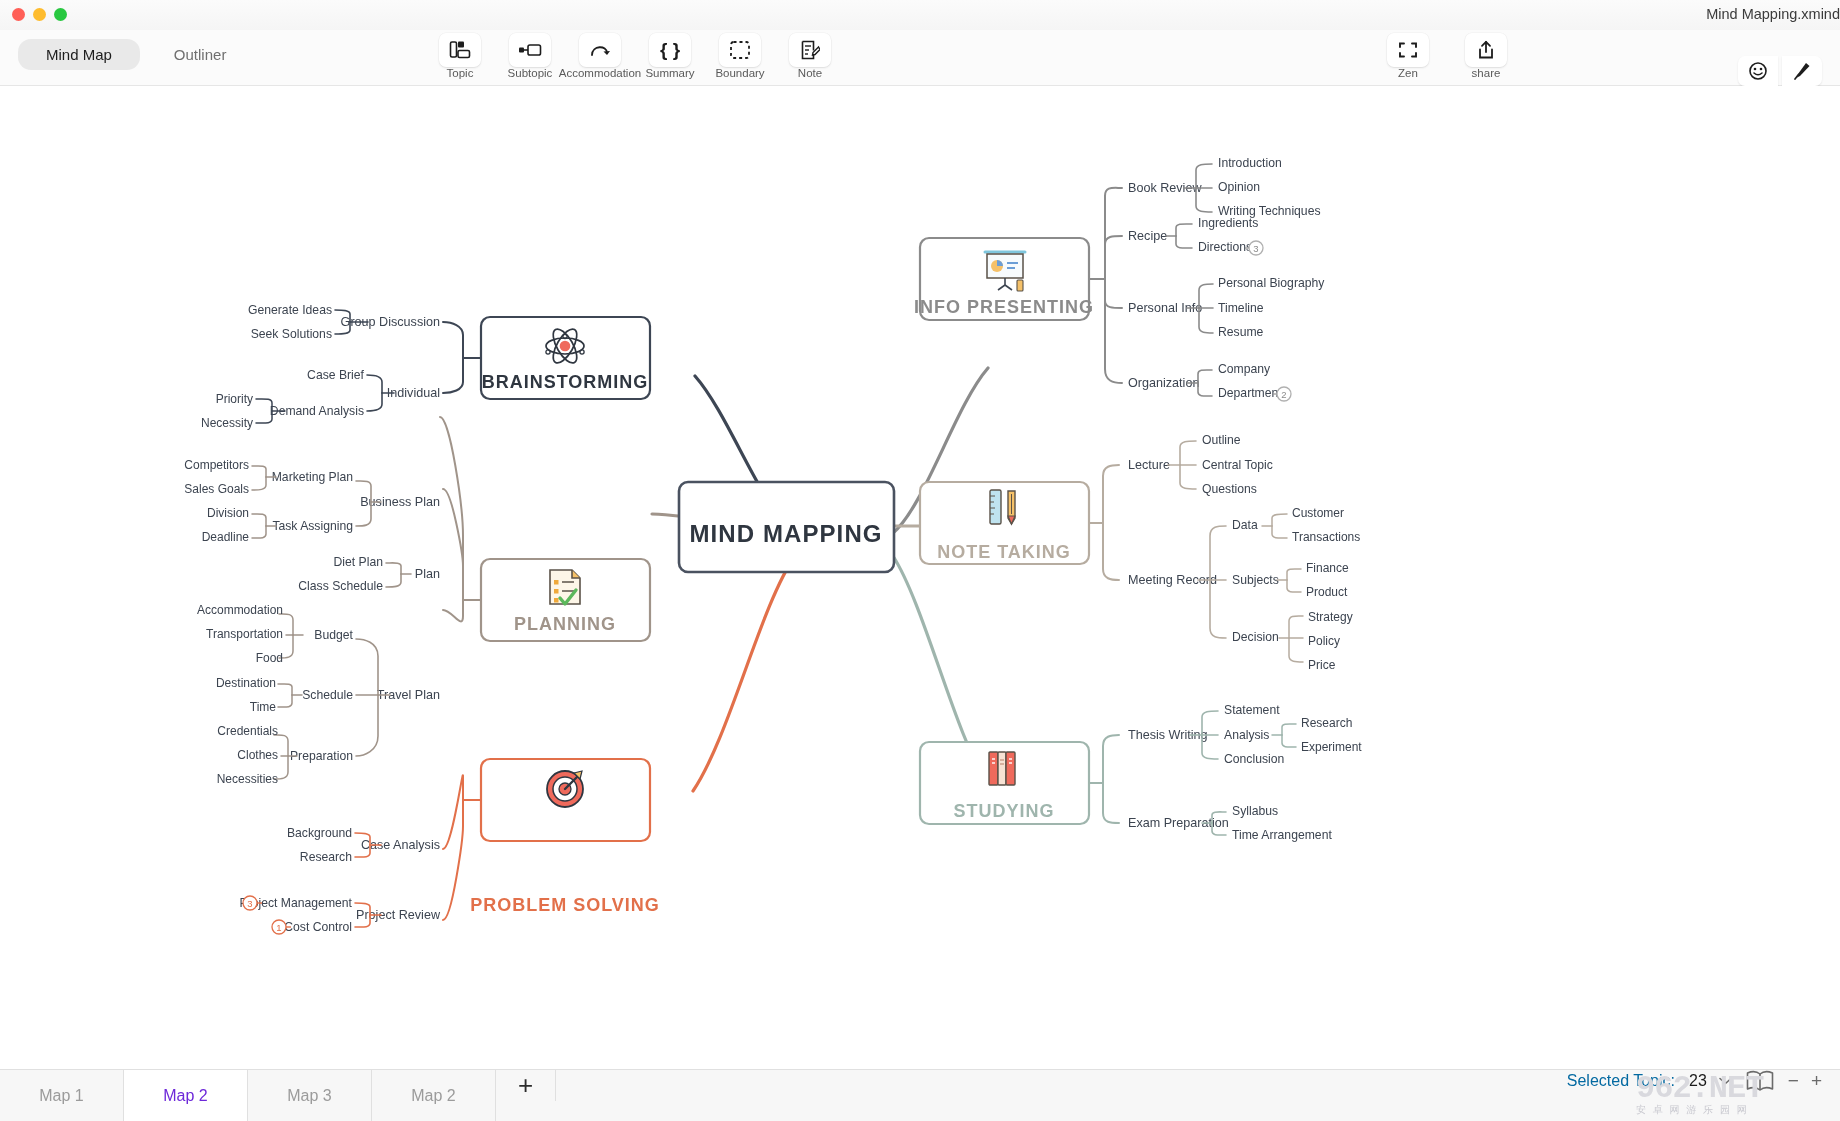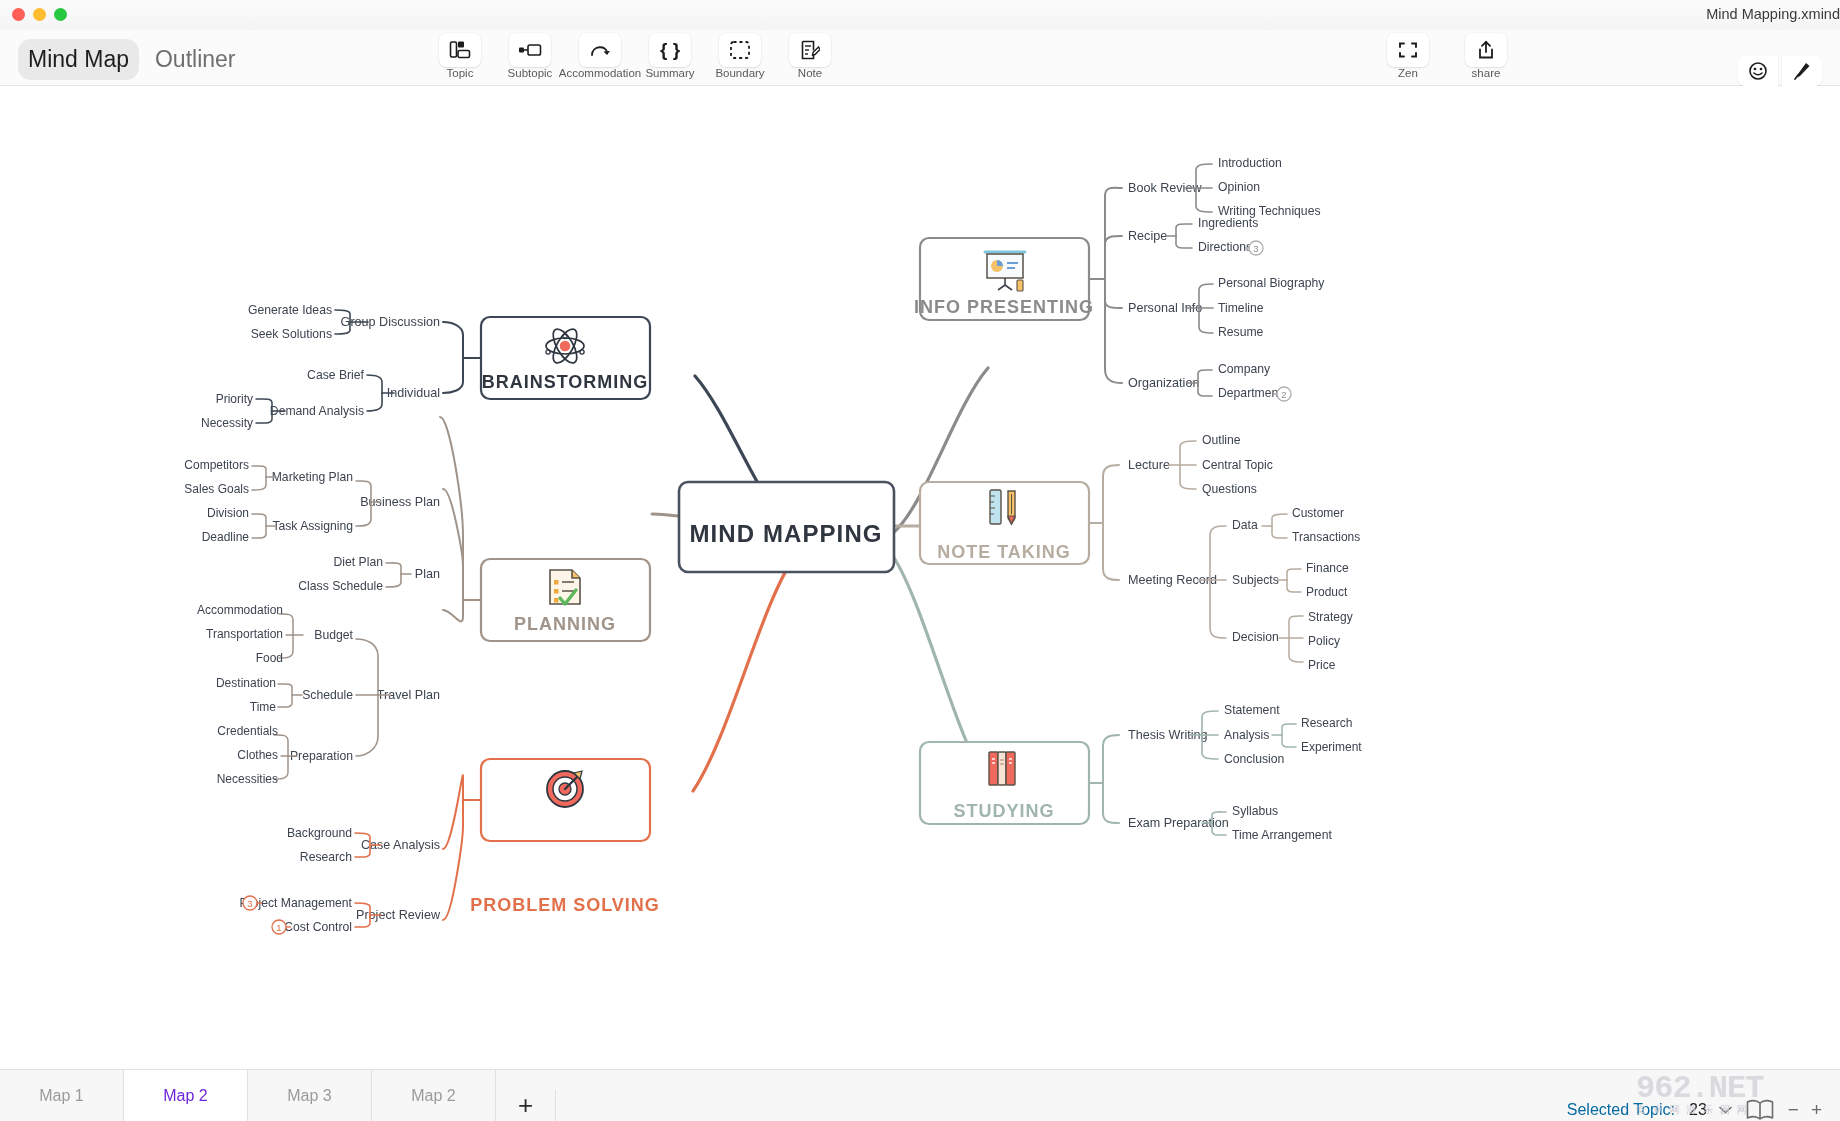--- a/index.html
+++ b/index.html
@@ -26,21 +26,21 @@
     font-size:14.5px; color:#3b3b3b; top:6px;
   }
 
   
   .toolbar{
     position:absolute; left:0; top:30px; width:1840px; height:56px;
     background:#fbfbfb; border-bottom:1px solid #e6e6e6;
   }
   .modeswitch{ position:absolute; left:18px; top:9px; display:flex; align-items:center; gap:6px; }
   .modebtn{
-    padding:7px 10px; border-radius:13px; font-size:23px; color:#6f6f6f; cursor:pointer;
+    padding:7px 28px; border-radius:13px; font-size:15px; color:#6f6f6f; cursor:pointer;
     font-weight:400;
   }
   .modebtn.active{ background:#e9e9e9; color:#1d1d1d; }
 
   .tools{
     position:absolute; left:432px; top:3px; display:flex; gap:14px;
   }
   .tools.right{ left:auto; right:326px; gap:22px; }
   .tool{ width:56px; display:flex; flex-direction:column; align-items:center; cursor:pointer; }
   .tool .box{
@@ -70,21 +70,21 @@
   .node-text.l4{ font-size:12px; }
   .central-text{ font-family:"Liberation Sans", sans-serif; font-size:24px; font-weight:bold;
                  fill:#2f3640; letter-spacing:1.1px; }
   .branch-text{ font-family:"Liberation Sans", sans-serif; font-size:18px; font-weight:bold;
                 letter-spacing:1px; }
 
   
   .bottombar{
     position:absolute; left:0; top:1069px; width:1840px; height:52px;
     background:#f7f7f7; border-top:1px solid #e0e0e0;
-    display:flex; align-items:flex-end;
+    display:flex; align-items:flex-start;
   }
   .sheettabs{ display:flex; height:100%; }
   .sheettab{
     width:124px; display:flex; align-items:center; justify-content:center;
     font-size:16px; color:#9b9b9b; border-right:1px solid #e0e0e0; cursor:pointer;
     background:#f7f7f7;
   }
   .sheettab.active{ background:#ffffff; color:#6d28d9; }
   .addsheet{
     width:60px; display:flex; align-items:center; justify-content:center;

